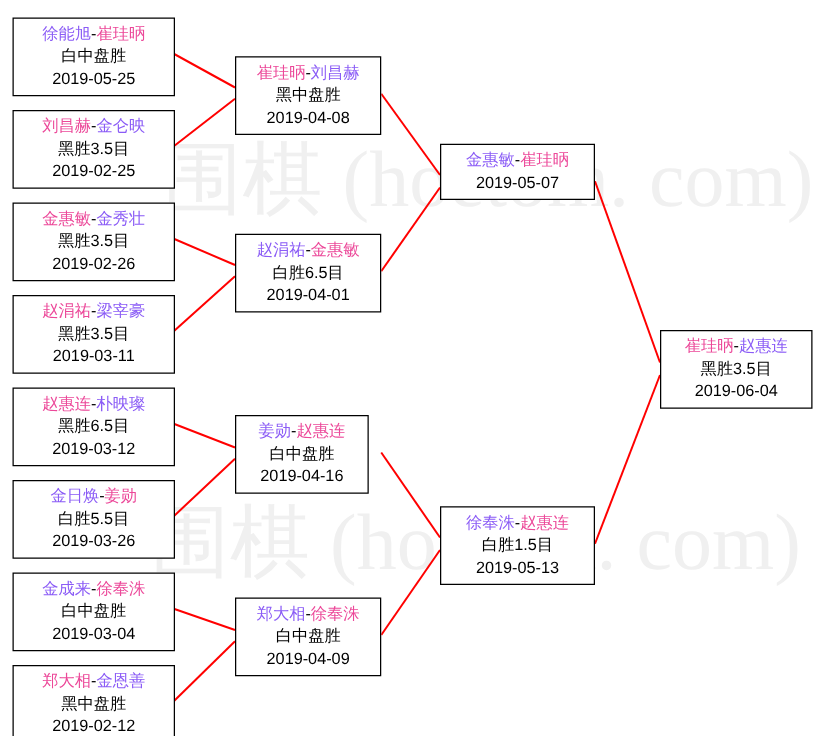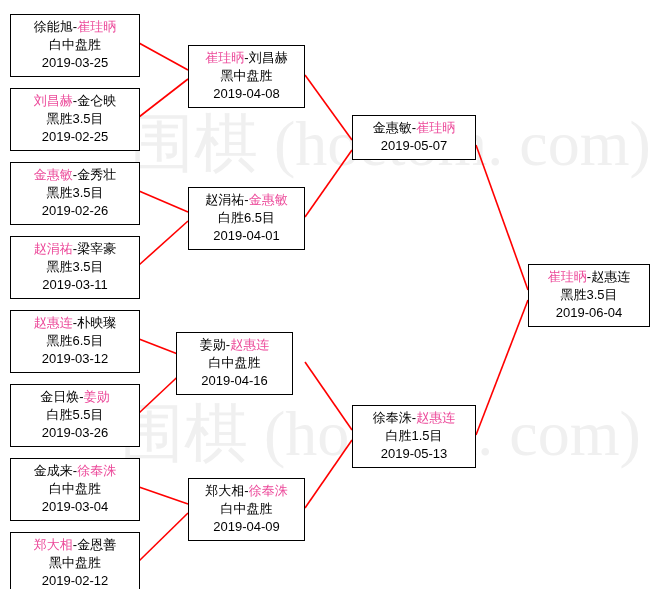--- a/index.html
+++ b/index.html
@@ -45,21 +45,21 @@
     line-height: 1.38;
     font-size: 13px;
     color: #000000;
     padding: 3px 4px 4px 4px;
   }
   .node .ln {
     display: block;
     white-space: nowrap;
   }
   .red { color: #ec4899; }
-  .blk { color: #000000; }
+  .blk { color: #8b5cf6; }
 </style>
 </head>
 <body>
 
 <div id="board">
 
   <div class="watermark wm1">围棋 (hoetom. com)</div>
   <div class="watermark wm2">围棋 (hoetom. com)</div>
 
   <svg class="lines" viewBox="0 0 660 589">
@@ -84,21 +84,21 @@
       <path d="M305,508 L352,440"></path>
 
       <path d="M476,145 L528,290"></path>
       <path d="M476,435 L528,300"></path>
     </g>
   </svg>
 
   <div class="node" style="left:10px; top:14px; width:130px;">
     <span class="ln"><span class="blk">徐能旭</span><span>-</span><span class="red">崔珪昞</span></span>
     <span class="ln">白中盘胜</span>
-    <span class="ln">2019-03-25</span>
+    <span class="ln">2019-05-25</span>
   </div>
 
   <div class="node" style="left:10px; top:88px; width:130px;">
     <span class="ln"><span class="red">刘昌赫</span><span>-</span><span class="blk">金仑映</span></span>
     <span class="ln">黑胜3.5目</span>
     <span class="ln">2019-02-25</span>
   </div>
 
   <div class="node" style="left:10px; top:162px; width:130px;">
     <span class="ln"><span class="red">金惠敏</span><span>-</span><span class="blk">金秀壮</span></span>
@@ -141,21 +141,21 @@
     <span class="ln">黑中盘胜</span>
     <span class="ln">2019-04-08</span>
   </div>
 
   <div class="node" style="left:188px; top:187px; width:117px;">
     <span class="ln"><span class="blk">赵涓祐</span><span>-</span><span class="red">金惠敏</span></span>
     <span class="ln">白胜6.5目</span>
     <span class="ln">2019-04-01</span>
   </div>
 
-  <div class="node" style="left:176px; top:332px; width:117px;">
+  <div class="node" style="left:188px; top:332px; width:107px;">
     <span class="ln"><span class="blk">姜勋</span><span>-</span><span class="red">赵惠连</span></span>
     <span class="ln">白中盘胜</span>
     <span class="ln">2019-04-16</span>
   </div>
 
   <div class="node" style="left:188px; top:478px; width:117px;">
     <span class="ln"><span class="blk">郑大相</span><span>-</span><span class="red">徐奉洙</span></span>
     <span class="ln">白中盘胜</span>
     <span class="ln">2019-04-09</span>
   </div>

